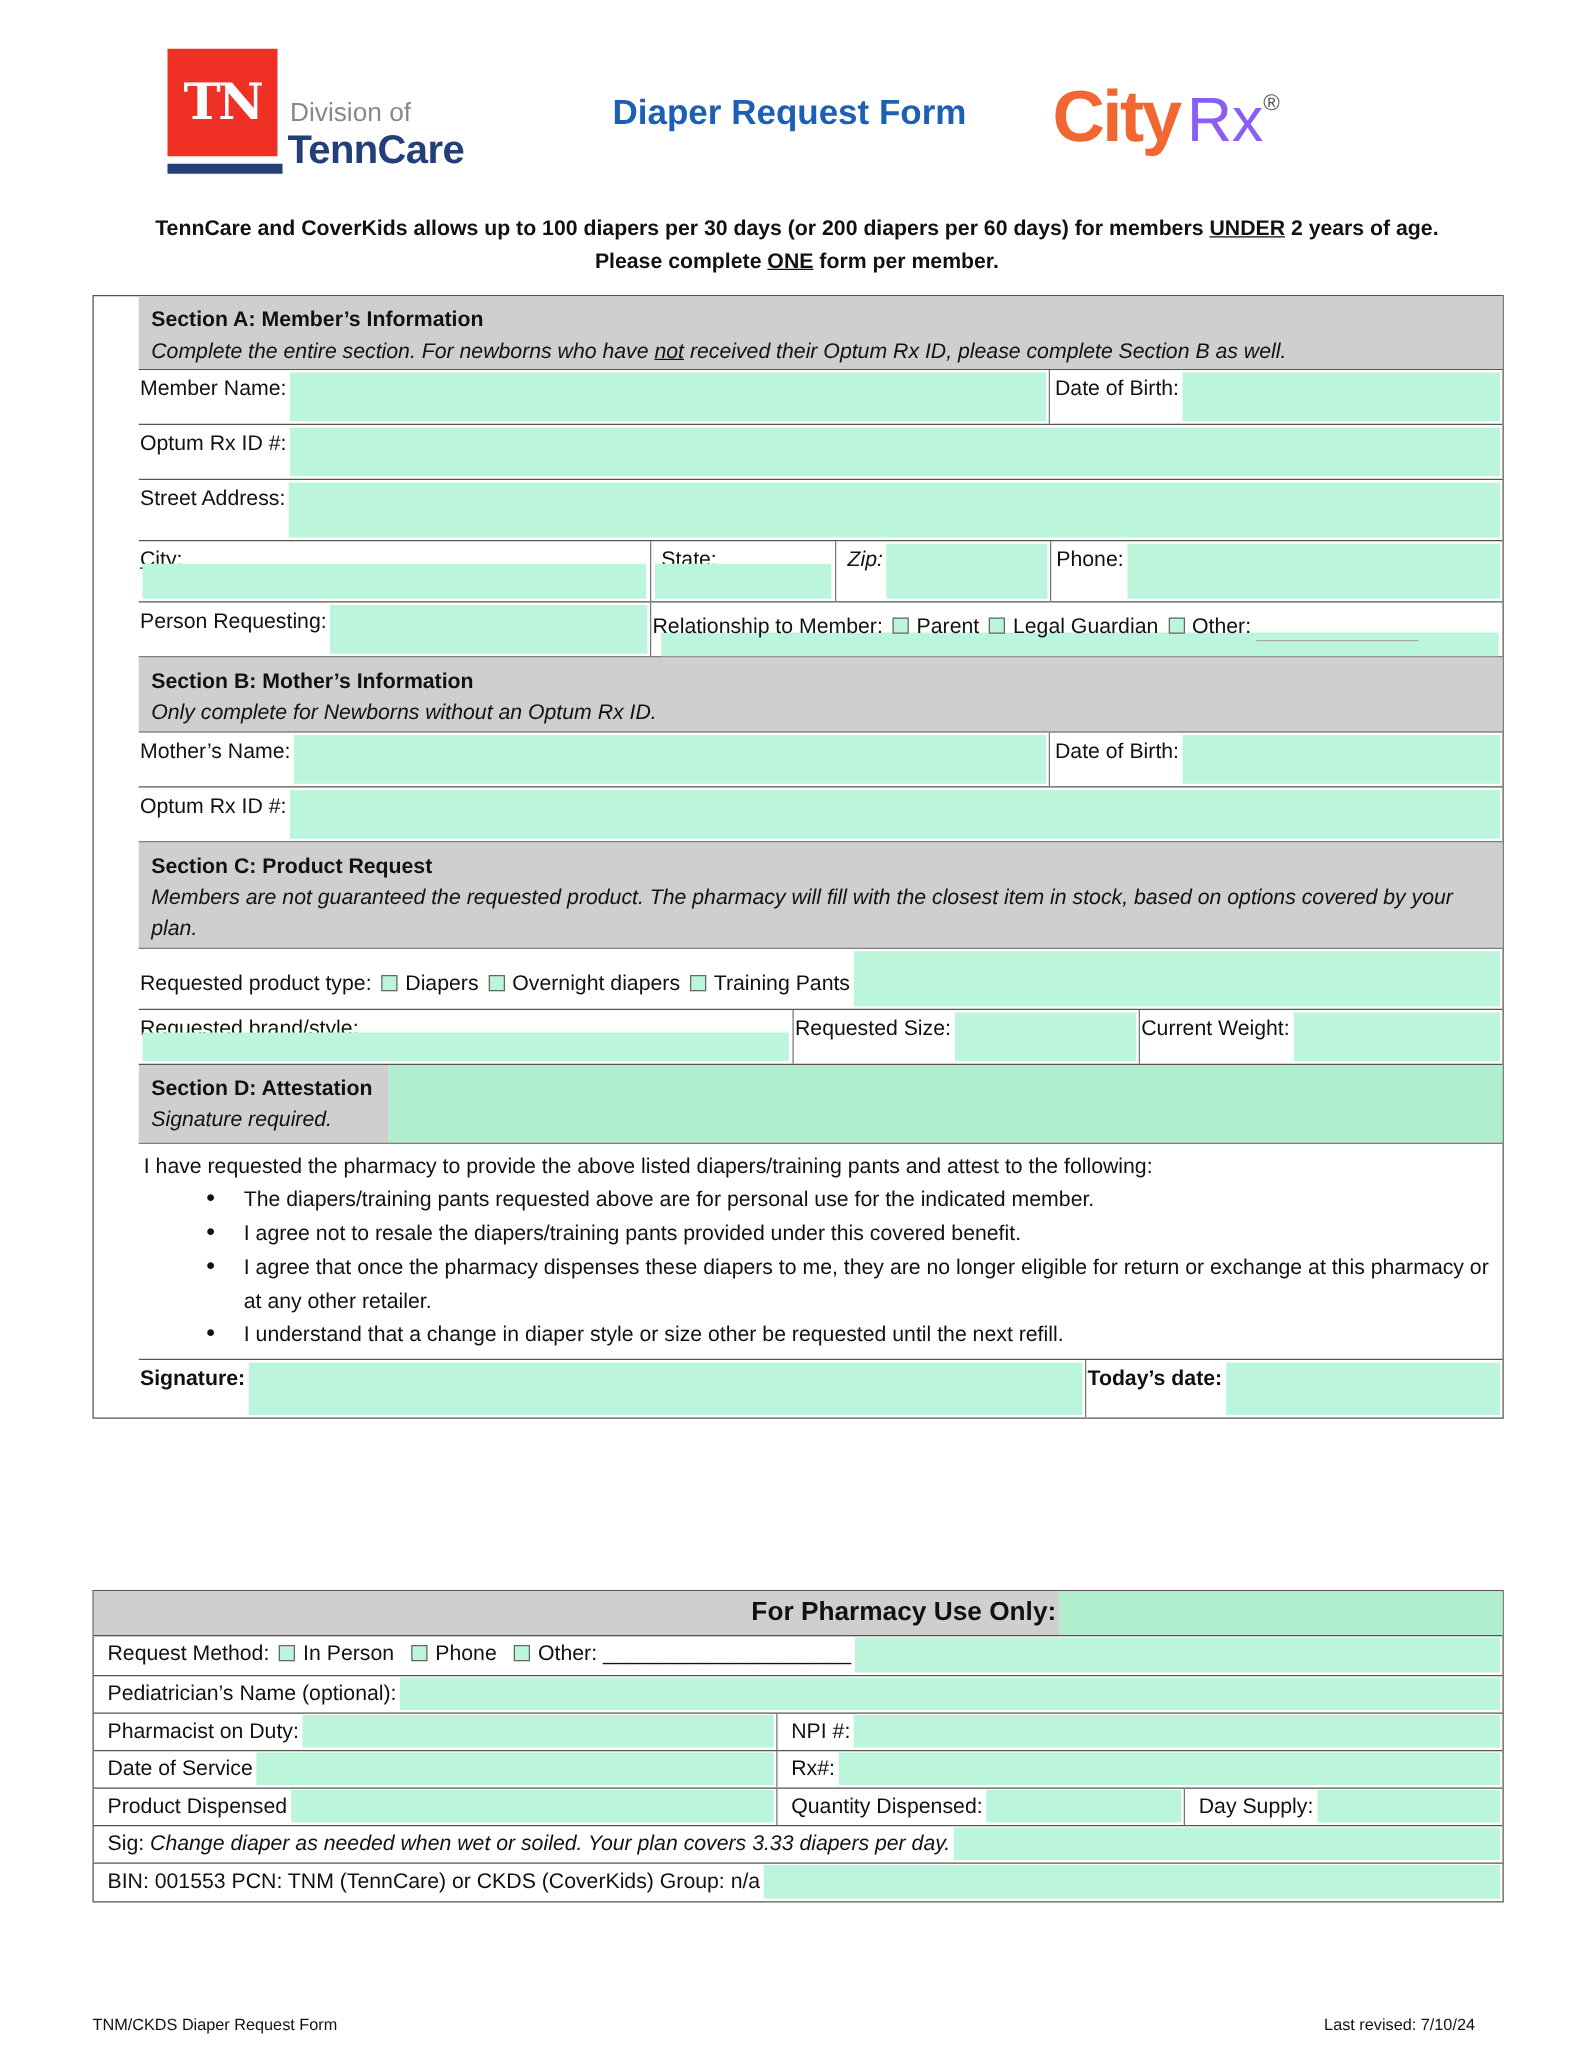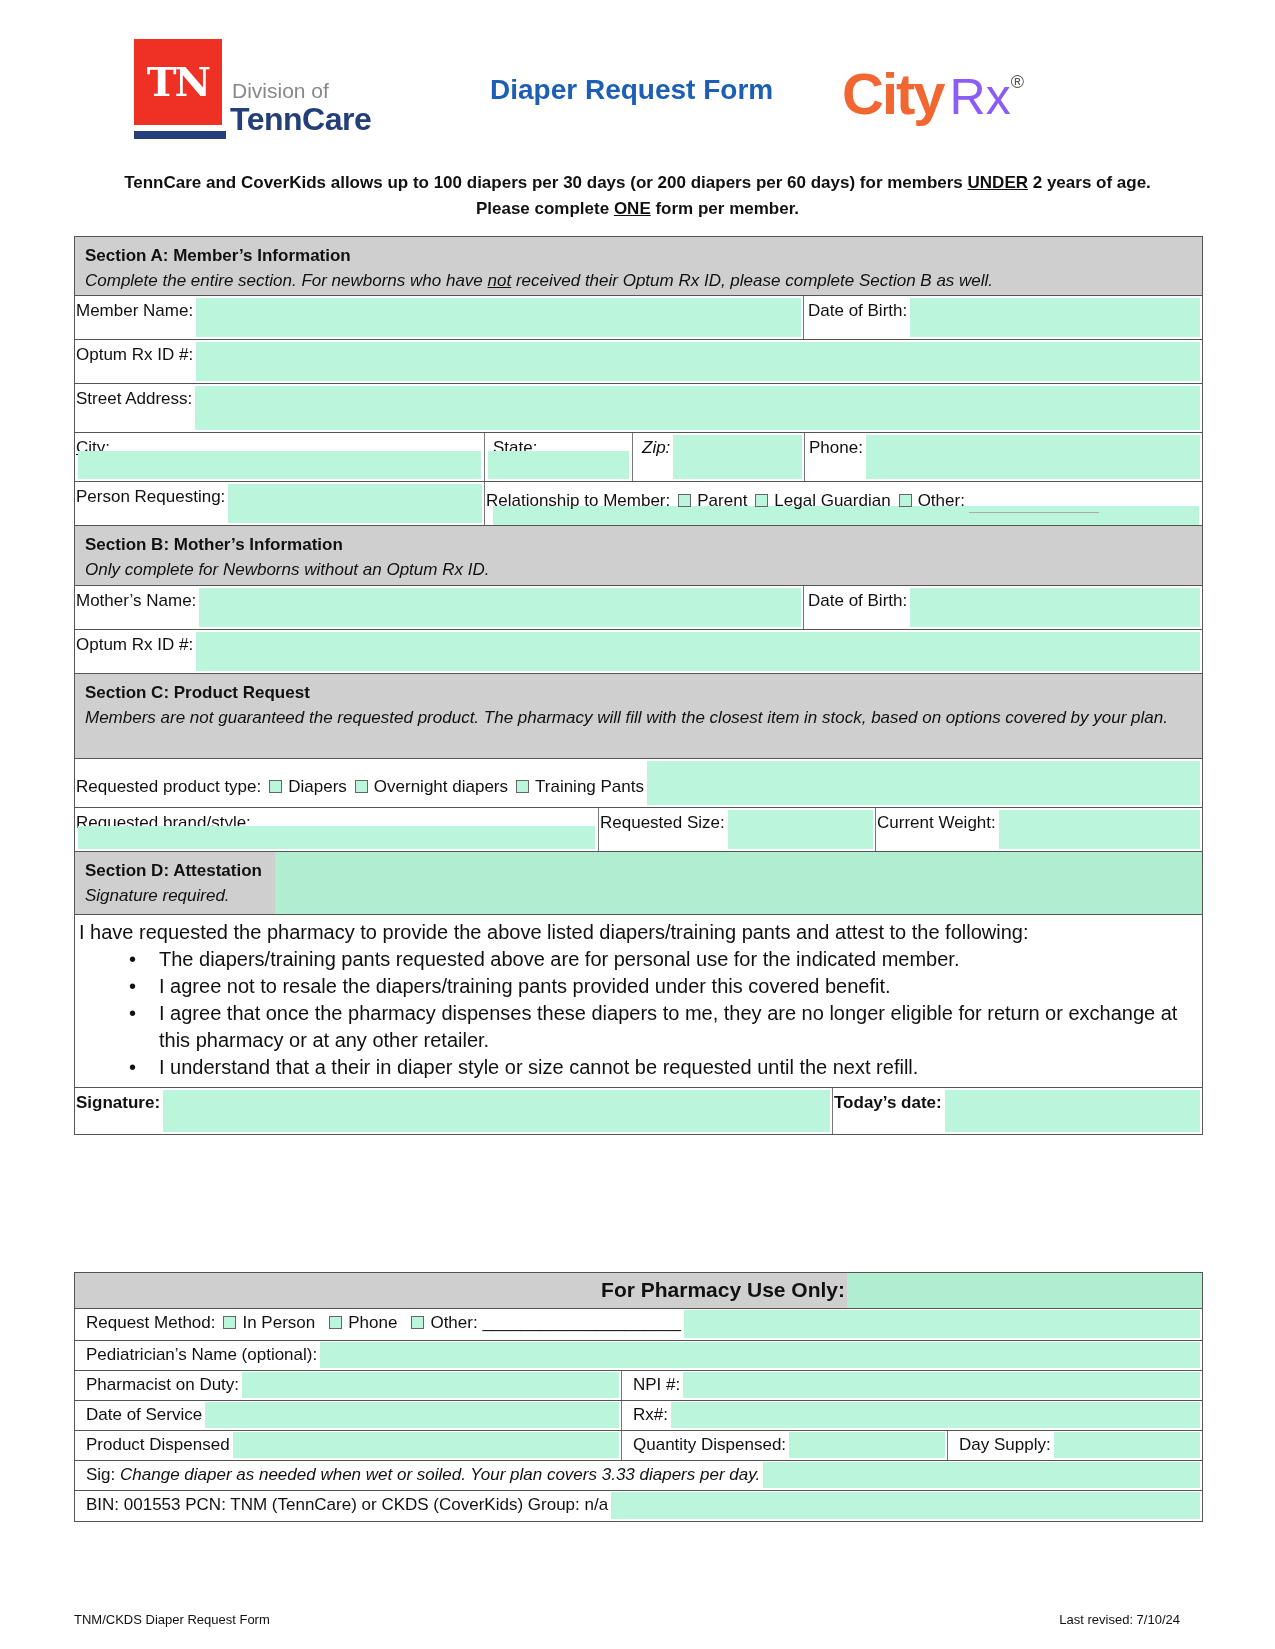--- a/index.html
+++ b/index.html
@@ -30,21 +30,21 @@
   .cell { position: relative; border-right: 1.5px solid #777; display: flex; align-items: flex-start; padding-top: 4px; }
   .cell:last-child { border-right: none; }
   .sec-head { background: #d0cfcf; padding: 6px 10px; display: block; width: 100%; }
   .sec-title { font-weight: bold; font-size: 17px; line-height: 25px; }
   .sec-desc { font-style: italic; font-size: 17px; line-height: 25px; }
   .lbl { white-space: nowrap; font-size: 17px; line-height: 22px; padding-left: 1px; }
   .fill { background: #bbf6dc; flex: 1; align-self: stretch; margin: -2px 2px 2px 3px; }
   .fill-abs { position: absolute; background: #bbf6dc; }
   .cb { display: inline-block; width: 13px; height: 13px; border: 1px solid #666; background: #bbf6dc; margin: 0 6px 0 8px; vertical-align: -1px; }
 
-  .attest { padding: 4px 4px 6px 4px; font-size: 20px; line-height: 27px; }
+  .attest { padding: 4px 4px 6px 4px; font-size: 17px; line-height: 27px; }
   .attest ul { list-style: none; margin-left: 50px; }
   .attest li { position: relative; padding-left: 30px; }
   .attest li::before { content: "•"; position: absolute; left: 0; top: 0; font-size: 20px; }
 
   .pharm { position: absolute; left: 74px; top: 1272px; width: 1129px; border: 1.5px solid #555; }
   .pharm .row { min-height: 30px; }
   .pharm .cell { padding-top: 3px; padding-left: 10px; }
   .pharm-head { background: #d0cfcf; height: 36px; position: relative; }
   .pharm-head-title { position: absolute; left: 0; width: 770px; text-align: right; top: 5px; font-weight: bold; font-size: 21px; }
 
@@ -63,21 +63,21 @@
 <div class="form-title">Diaper Request Form</div>
 <div class="optum">
   <span class="optum-word">City</span><span class="optum-rx">Rx</span><span class="optum-reg">®</span>
 </div>
 
 <div class="intro">
   <div><span>TennCare and CoverKids allows up to 100 diapers per 30 days (or 200 diapers per 60 days) for members </span><span class="u">UNDER</span><span> 2 years of age.</span></div>
   <div><span>Please complete </span><span class="u">ONE</span><span> form per member.</span></div>
 </div>
 
-<div class="tbl" style="top:236px;">
+<div class="tbl" style="top:236px;padding-left:36px;">
 
   <div class="row" style="height:59px;">
     <div class="sec-head">
       <div class="sec-title">Section A: Member’s Information</div>
       <div class="sec-desc"><span>Complete the entire section.   For newborns who have </span><span class="u">not</span><span> received their Optum Rx ID, please complete Section B as well.</span></div>
     </div>
   </div>
   <div class="row" style="height:44px;">
     <div class="cell" style="width:729px;">
       <span class="lbl">Member Name:</span>
@@ -190,21 +190,21 @@
     </div>
     <div style="flex:1;background:#b1eed0;"></div>
   </div>
   <div class="row">
     <div class="attest">
       <div>I have requested the pharmacy to provide the above listed diapers/training pants and attest to the following:</div>
       <ul>
         <li>The diapers/training pants requested above are for personal use for the indicated member.</li>
         <li>I agree not to resale the diapers/training pants provided under this covered benefit.</li>
         <li>I agree that once the pharmacy dispenses these diapers to me, they are no longer eligible for return or exchange at this pharmacy or at any other retailer.</li>
-        <li>I understand that a their in diaper style or size cannot be requested until the next refill.</li>
+        <li>I understand that a change in diaper style or size other be requested until the next refill.</li>
       </ul>
     </div>
   </div>
   <div class="row" style="height:46px;">
     <div class="cell" style="width:758px;">
       <span class="lbl" style="font-weight:bold;">Signature:</span>
       <div class="fill"></div>
     </div>
     <div class="cell" style="flex:1;">
       <span class="lbl" style="font-weight:bold;">Today’s date:</span>

